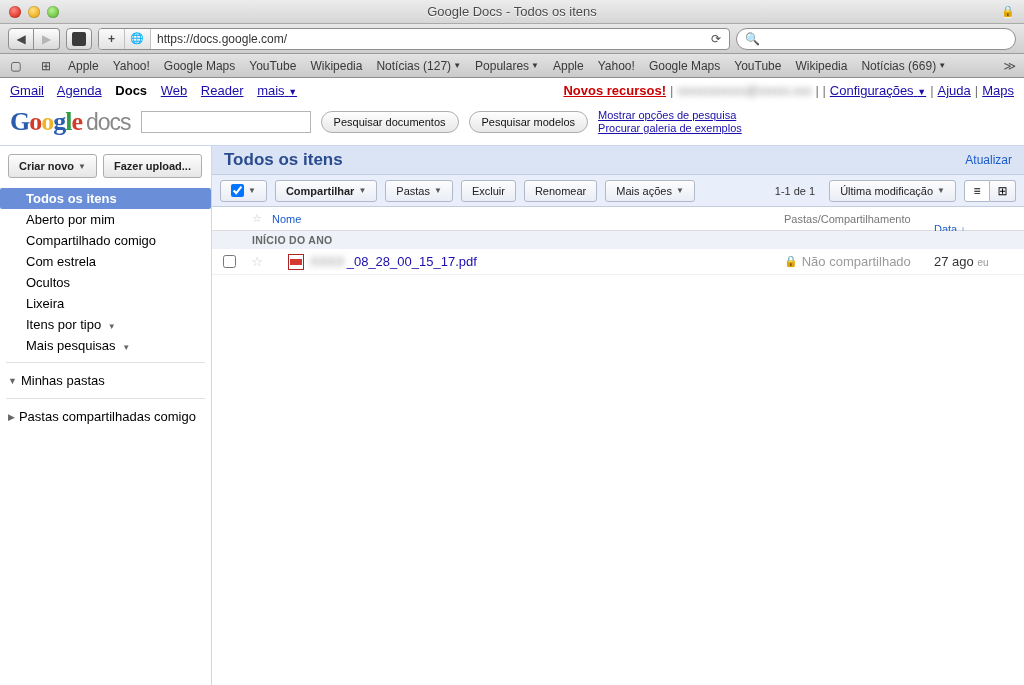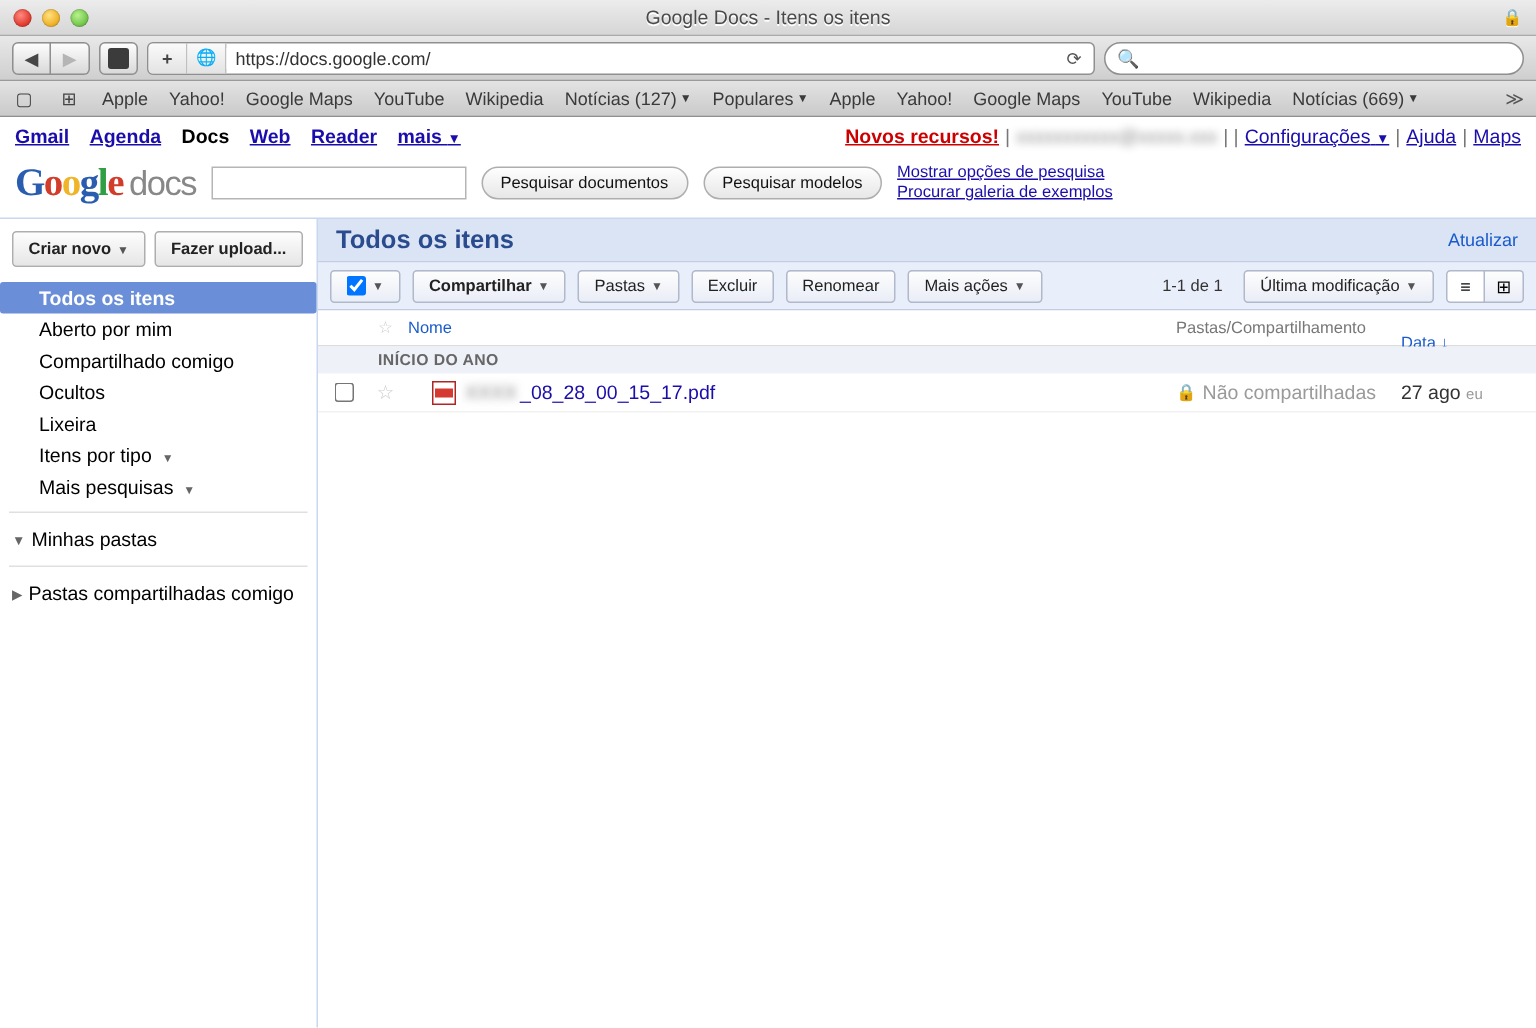--- a/index.html
+++ b/index.html
@@ -25,21 +25,21 @@
 .urlbar input{flex:1;border:none;outline:none;padding:0 6px;font-size:12px;color:#333;}
 .urlbar .reload{width:26px;text-align:center;color:#555;}
 .searchbar{width:280px;height:22px;background:#fff;border:1px solid #8f8f8f;border-radius:11px;display:flex;align-items:center;padding:0 8px;color:#777;}
 .searchbar .mag{margin-right:4px;}
 .bookbar{height:24px;background:linear-gradient(#e3e3e3,#cacaca);border-bottom:1px solid #8f8f8f;display:flex;align-items:center;padding:0 8px;gap:14px;font-size:12px;color:#3a3a3a;white-space:nowrap;overflow:hidden;}
 .bookbar .ico{width:16px;height:14px;display:flex;align-items:center;justify-content:center;color:#444;}
 .bookbar .bm{display:flex;align-items:center;gap:2px;cursor:pointer;}
 .bookbar .tri{font-size:8px;}
 .bookbar .more{margin-left:auto;color:#555;}
 .gbar{height:25px;padding:0 10px;display:flex;align-items:center;font-size:13px;border-bottom:0;}
-.gbar .left a{color:#1a0dab;text-decoration:underline;margin-right:10px;font-weight:bold;}
+.gbar .left a{color:#1a0dab;text-decoration:underline;margin-right:10px;}
 .gbar .left .active{color:#000;text-decoration:none;font-weight:bold;}
 .gbar .left .more{color:#1a0dab;text-decoration:underline;}
 .gbar .right{margin-left:auto;display:flex;align-items:center;gap:4px;}
 .gbar .right a{color:#1a0dab;text-decoration:underline;}
 .gbar .right .novos{color:#c00;font-weight:bold;text-decoration:underline;}
 .gbar .right .blur{color:transparent;text-shadow:0 0 6px #888;letter-spacing:-.3px;}
 .gbar .sep{color:#777;}
 .appbar{display:flex;align-items:center;padding:4px 10px 8px; gap:10px;border-bottom:1px solid #c9d7f1;}
 .logo{font-family:Georgia, serif;font-size:26px;letter-spacing:-1px;display:flex;align-items:baseline;}
 .logo span{font-weight:bold;}
@@ -101,21 +101,21 @@
 </style>
 </head>
 <body>
 
 <div class="titlebar">
   <div class="traffic">
     <div class="tl red"></div>
     <div class="tl yellow"></div>
     <div class="tl green"></div>
   </div>
-  <span>Google Docs - Itens os itens</span>
+  <span>Google Docs - Todos os itens</span>
   <span class="lock">🔒</span>
 </div>
 
 <div class="toolbar">
   <div class="btn-grp">
     <div class="nav-btn">◀</div>
     <div class="nav-btn" style="color:#b5b5b5">▶</div>
   </div>
   <div class="sq-btn">
       <div class="ev-icon"></div>
@@ -230,20 +230,21 @@
           <span class="tri">▼</span>
         </div>
       <div class="rect-btn">
           <span>Fazer upload...</span>
         </div>
     </div>
     <ul class="navlist">
       <li class="selected">Todos os itens</li>
       <li class="plain">Aberto por mim</li>
       <li class="plain">Compartilhado comigo</li>
+      <li class="plain">Com estrela</li>
       <li class="plain">Ocultos</li>
       <li class="plain">Lixeira</li>
       <li class="plain"><span>Itens por tipo</span> <span class="tri">▼</span></li>
       <li class="plain"><span>Mais pesquisas</span> <span class="tri">▼</span></li>
     </ul>
     <hr class="side">
     <div class="foldhdr">
         <span class="caret">▼</span>
         <span>Minhas pastas</span>
       </div>
@@ -307,20 +308,20 @@
       <div class="star">☆</div>
       <div class="ficon">
           <div class="pdf-ic"></div>
         </div>
       <div class="fname">
         <span class="blur-sm">XXXX</span>
           <span>_08_28_00_15_17.pdf</span>
       </div>
       <div class="share">
         <span class="lock-ic">🔒</span>
-        <span>Não compartilhadas</span>
+        <span>Não compartilhado</span>
       </div>
       <div class="date">
         <span>27 ago</span> <span class="me">eu</span>
       </div>
     </div>
   </div>
 </div>
 
 </body></html>

